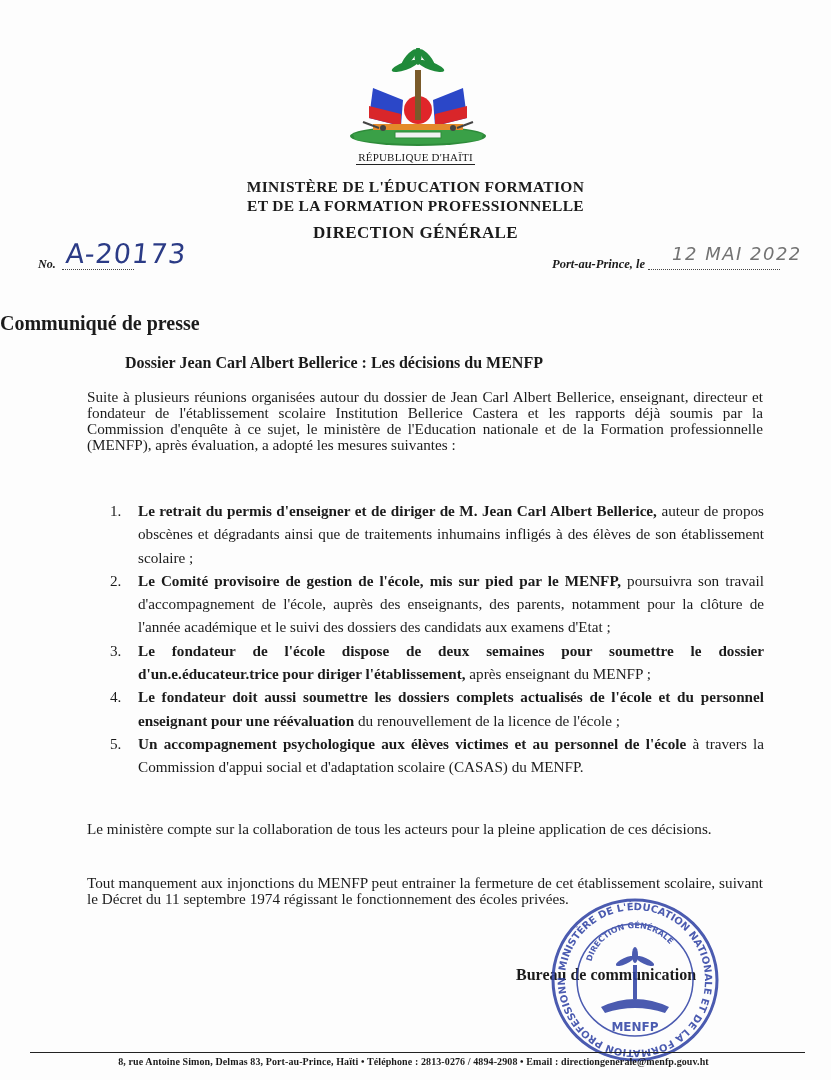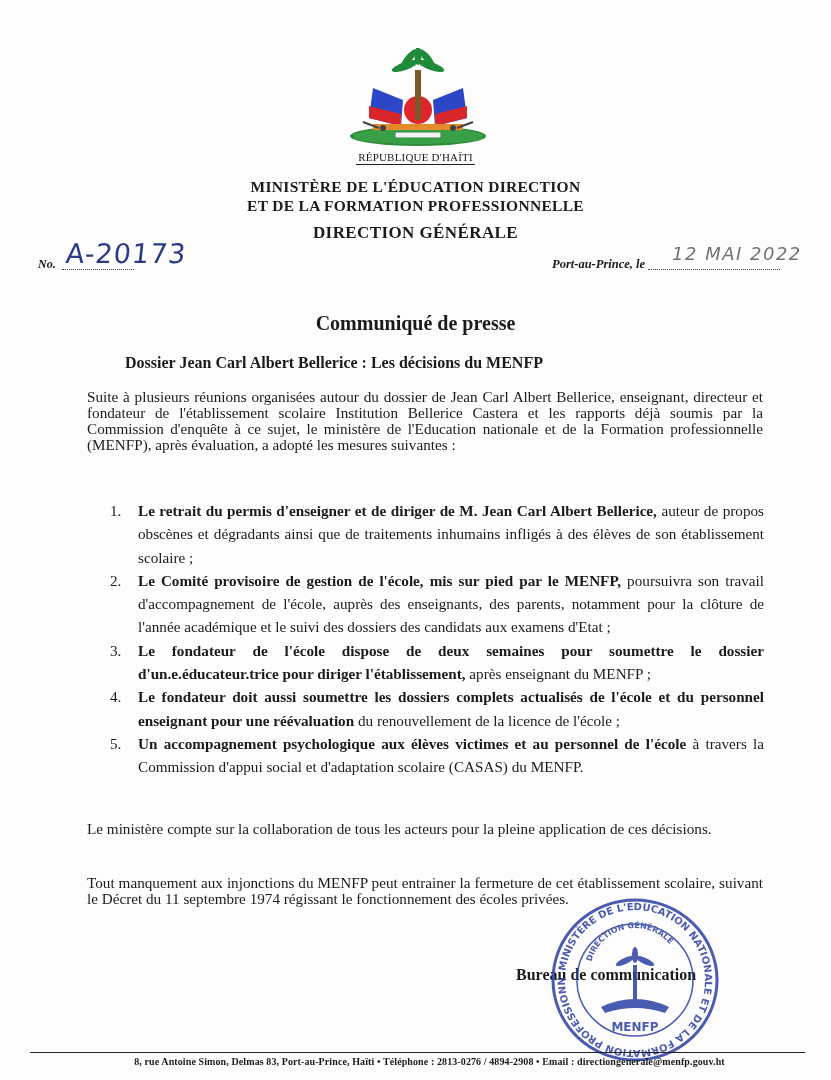--- a/index.html
+++ b/index.html
@@ -41,21 +41,21 @@
 
   
   #date-label { left: 552px; top: 257px; font-style: italic; font-weight: bold; font-size: 12.5px; }
   #date-dots { left: 648px; top: 268px; width: 132px; border-bottom: 1px dotted #444; height: 1px; }
   #date-value {
     left: 672px; top: 243px; font-family: "DejaVu Sans", sans-serif;
     font-size: 18px; color: #737373; letter-spacing: 1.5px; font-style: italic;
   }
 
   #communique {
-    left: 0; width: 831px; top: 312px; text-align: center;
+    left: 0; width: 831px; top: 312px; text-align: left;
     font-size: 20px; font-weight: bold;
   }
   #subject {
     left: 0; width: 668px; top: 354px; text-align: center;
     font-size: 16px; font-weight: bold;
   }
 
   .para {
     left: 87px; width: 676px; font-size: 15.2px; line-height: 16px;
     text-align: justify;
@@ -76,21 +76,21 @@
   #closing2 { top: 875px; }
 
   #bureau {
     left: 516px; top: 966px; font-size: 16px; font-weight: bold;
   }
 
   #stamp { left: 535px; top: 895px; width: 200px; height: 170px; }
 
   #footer-rule { left: 30px; width: 775px; top: 1052px; height: 0; border-top: 1.6px solid #222; }
   #footer {
-    left: 42px; width: 775px; top: 1056px; text-align: center;
+    left: 26px; width: 775px; top: 1056px; text-align: center;
     font-size: 10px; font-weight: bold; letter-spacing: 0.1px;
   }
 </style>
 </head>
 <body>
 
 <svg id="coat" class="abs" viewBox="0 0 150 104">
 
   <ellipse cx="75" cy="88" rx="68" ry="10" fill="#2e8b3a"></ellipse>
   <path d="M10 86 Q75 70 140 86 L138 92 Q75 100 12 92 Z" fill="#3aa047"></path>
@@ -116,21 +116,21 @@
   <rect x="30" y="76" width="90" height="6" fill="#e48a2a"></rect>
   <circle cx="40" cy="80" r="3" fill="#444"></circle>
   <circle cx="110" cy="80" r="3" fill="#444"></circle>
   <line x1="20" y1="74" x2="36" y2="80" stroke="#444" stroke-width="2"></line>
   <line x1="130" y1="74" x2="114" y2="80" stroke="#444" stroke-width="2"></line>
 </svg>
 
 <div id="republic" class="abs">
   <span>RÉPUBLIQUE D'HAÏTI</span>
 </div>
-<div id="min1" class="abs ministry">MINISTÈRE DE L'ÉDUCATION DIRECTION</div>
+<div id="min1" class="abs ministry">MINISTÈRE DE L'ÉDUCATION FORMATION</div>
 <div id="min2" class="abs ministry">ET DE LA FORMATION PROFESSIONNELLE</div>
 <div id="dirgen" class="abs">DIRECTION GÉNÉRALE</div>
 
 <div id="no-label" class="abs">No.</div>
 <div id="no-dots" class="abs"></div>
 <div id="no-value" class="abs">A-20173</div>
 
 <div id="date-label" class="abs">Port-au-Prince, le</div>
 <div id="date-dots" class="abs"></div>
 <div id="date-value" class="abs">12 MAI 2022</div>

